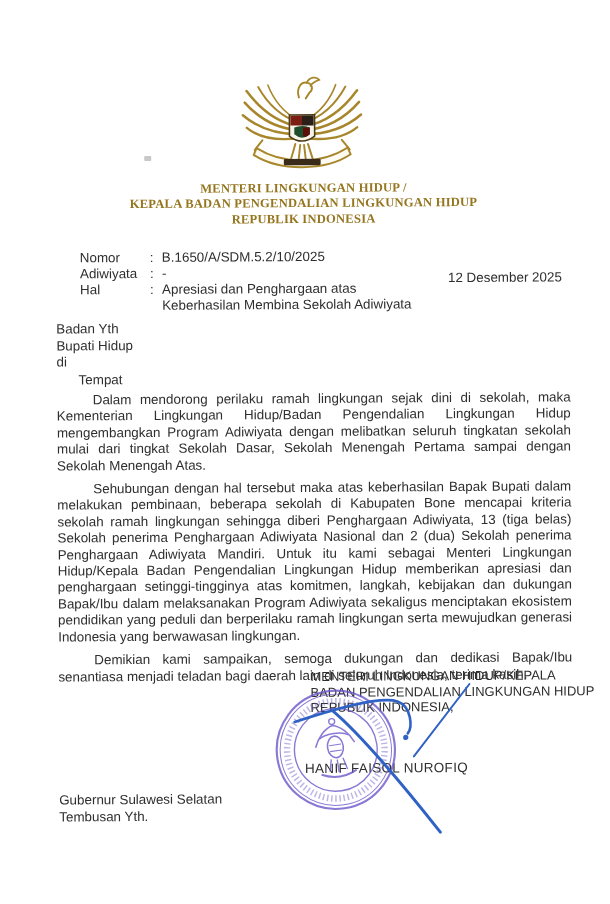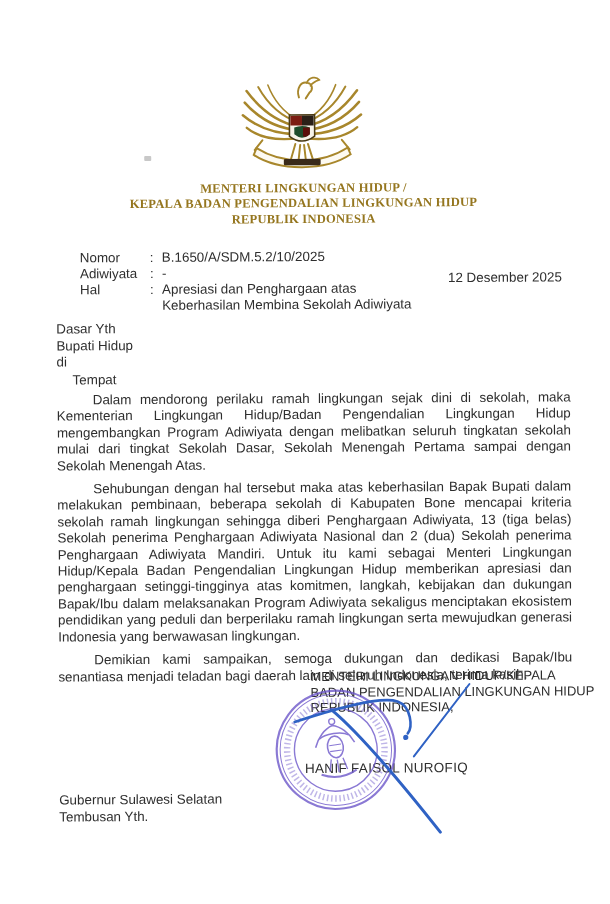--- a/index.html
+++ b/index.html
@@ -33,21 +33,21 @@
   
   .meta{left:57px;top:249px;width:360px;font-size:13.4px;line-height:16px;}
   .meta-row{display:flex;align-items:flex-start;}
   .meta-label{width:70px;flex:0 0 70px;margin-left:24px;}
   .meta-colon{width:12px;flex:0 0 12px;}
   .meta-value{max-width:300px;}
   .date{left:449px;top:247px;font-size:13.4px;margin-top:24px;}
 
   
   .recipient{left:57px;top:320px;font-size:13.4px;line-height:16.5px;}
-  .recipient .indent{margin-left:16px;margin-top:1px;}
+  .recipient .indent{margin-left:22px;margin-top:1px;}
 
   
   .body-text{left:57px;top:391px;width:514px;font-size:13.4px;line-height:16.4px;text-align:justify;}
   .body-text p{margin:0 0 7px 0;text-indent:36px;}
 
   
   .sig-title{left:309px;top:669px;width:292px;font-size:13px;line-height:15.7px;}
   .sig-name{left:303px;top:761px;font-size:13.5px;letter-spacing:.3px;}
 
   
@@ -123,21 +123,21 @@
     </div>
     <div class="meta-row">
       <span class="meta-label">Hal</span>
       <span class="meta-colon">:</span>
       <span class="meta-value">Apresiasi dan Penghargaan atas Keberhasilan Membina Sekolah Adiwiyata</span>
     </div>
   </div>
   <div class="abs date">12 Desember 2025</div>
 
   <div class="abs recipient">
-    <div>Dasar Yth</div>
+    <div>Badan Yth</div>
     <div>Bupati Hidup</div>
     <div>di</div>
     <div class="indent">Tempat</div>
   </div>
 
   <div class="abs body-text">
     <p>Dalam mendorong perilaku ramah lingkungan sejak dini di sekolah, maka Kementerian Lingkungan Hidup/Badan Pengendalian Lingkungan Hidup mengembangkan Program Adiwiyata dengan melibatkan seluruh tingkatan sekolah mulai dari tingkat Sekolah Dasar, Sekolah Menengah Pertama sampai dengan Sekolah Menengah Atas.</p>
     <p>Sehubungan dengan hal tersebut maka atas keberhasilan Bapak Bupati dalam melakukan pembinaan, beberapa sekolah di Kabupaten Bone mencapai kriteria sekolah ramah lingkungan sehingga diberi Penghargaan Adiwiyata, 13 (tiga belas) Sekolah penerima Penghargaan Adiwiyata Nasional dan 2 (dua) Sekolah penerima Penghargaan Adiwiyata Mandiri. Untuk itu kami sebagai Menteri Lingkungan Hidup/Kepala Badan Pengendalian Lingkungan Hidup memberikan apresiasi dan penghargaan setinggi-tingginya atas komitmen, langkah, kebijakan dan dukungan Bapak/Ibu dalam melaksanakan Program Adiwiyata sekaligus menciptakan ekosistem pendidikan yang peduli dan berperilaku ramah lingkungan serta  mewujudkan  generasi Indonesia yang berwawasan lingkungan.</p>
     <p>Demikian kami sampaikan, semoga dukungan dan dedikasi Bapak/Ibu senantiasa menjadi teladan bagi daerah lain di seluruh Indonesia, terima kasih.</p>
   </div>

